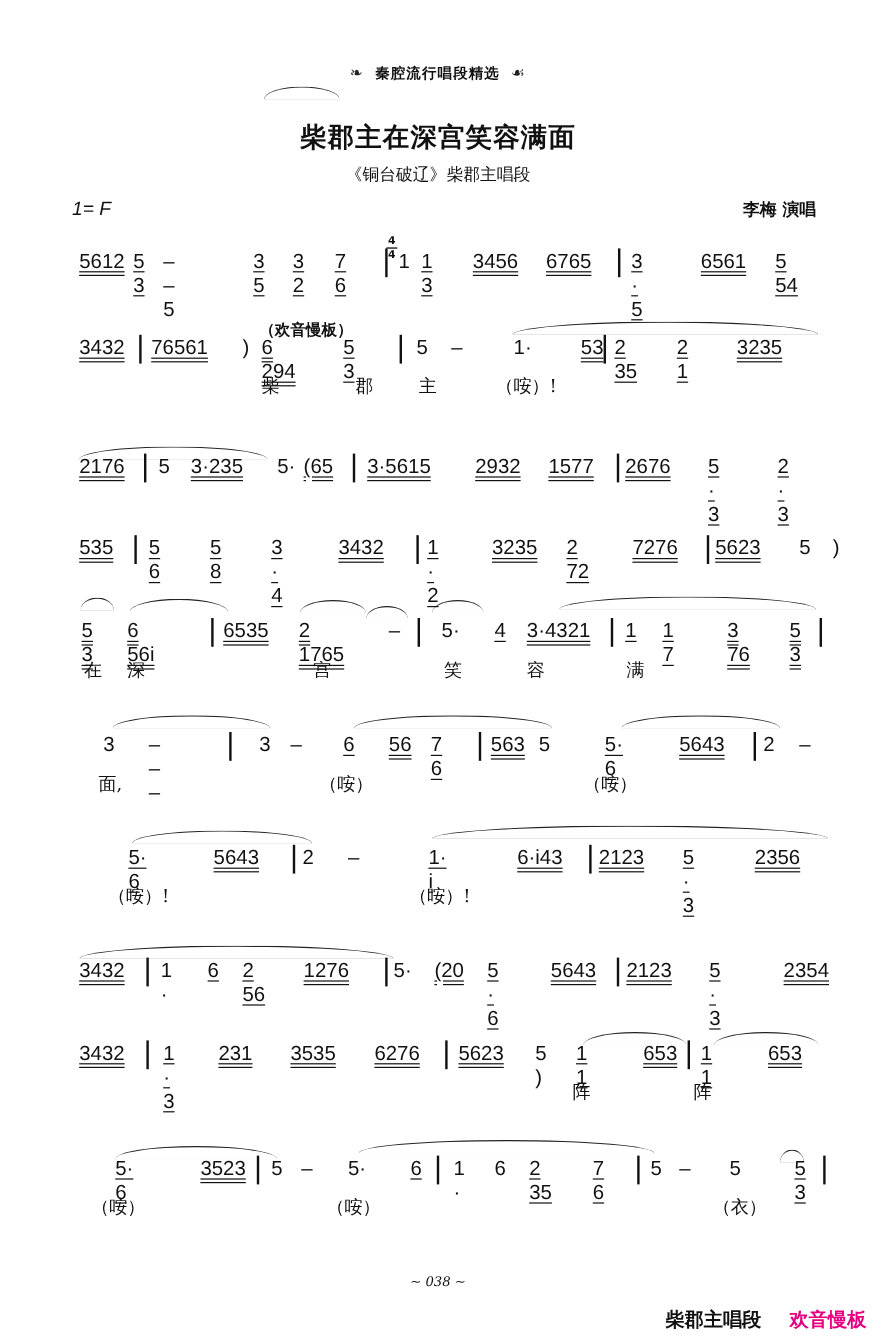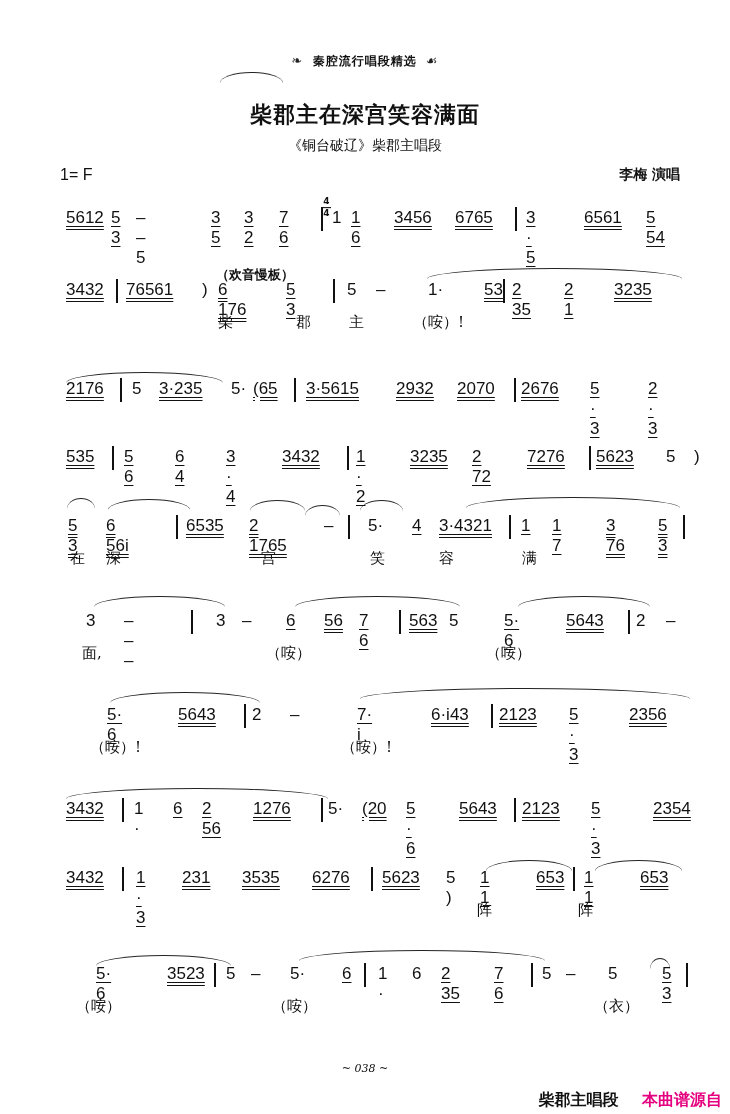--- a/index.html
+++ b/index.html
@@ -2,21 +2,21 @@
 <html><head>
 <meta charset="utf-8">
 <style>
   html,body{margin:0;padding:0;background:#fff;}
   body{width:730px;height:1114px;position:relative;overflow:hidden;font-family:"DejaVu Sans","Liberation Sans",sans-serif;color:#111;}
   .abs{position:absolute;}
   .header{left:0;width:730px;top:53px;text-align:center;font-size:12px;font-weight:bold;letter-spacing:1px;}
   .header .orn{display:inline-block;font-size:13px;color:#222;margin:0 4px;}
   .title{left:0;width:730px;top:100px;text-align:center;font-family:"DejaVu Serif","Liberation Serif",serif;font-size:22px;font-weight:bold;letter-spacing:1px;}
   .subtitle{left:0;width:730px;top:137px;text-align:center;font-family:"DejaVu Serif","Liberation Serif",serif;font-size:14px;}
-  .key{left:60px;top:166px;font-size:16px;font-family:"Liberation Sans",sans-serif;}
+  .key{left:60px;top:166px;font-size:16px;font-family:"Liberation Sans",sans-serif;font-style:italic;}
   .singer{right:50px;top:166px;font-size:14px;font-weight:bold;}
   .n{position:absolute;}
   .bar{position:absolute;width:1.5px;height:24px;background:#111;}
   .lyr{position:absolute;font-family:"DejaVu Serif","Liberation Serif",serif;font-size:15px;}
   .slur{position:absolute;border-top:1.3px solid #222;border-radius:50% 50% 0 0 / 100% 100% 0 0;height:10px;}
   .ts{position:absolute;font-size:9px;line-height:9px;text-align:center;font-weight:bold;}
   .tempo{position:absolute;font-size:13px;font-weight:bold;}
   .page-num{left:0;width:730px;top:1062px;text-align:center;font-style:italic;font-family:"DejaVu Serif",serif;font-size:11px;}
   .source{right:8px;top:1090px;font-size:16px;font-weight:bold;}
   .source .brand{margin-left:18px;}
@@ -39,34 +39,34 @@
 
 <div id="score">
     <div class="abs" style="left: 0px; top: 0px;">
       <span class="n" style="left: 66px; top: 208px; font-size: 17px; font-family: &quot;Liberation Sans&quot;, sans-serif;"><u class="d">5612</u></span>
       <span class="n" style="left: 111px; top: 208px; font-size: 17px; font-family: &quot;Liberation Sans&quot;, sans-serif;"><u class="s">5 3</u></span>
       <span class="n" style="left: 136px; top: 208px; font-size: 17px; font-family: &quot;Liberation Sans&quot;, sans-serif;">– – 5</span>
       <span class="n" style="left: 211px; top: 208px; font-size: 17px; font-family: &quot;Liberation Sans&quot;, sans-serif;"><u class="s">3 5</u></span>
       <span class="n" style="left: 244px; top: 208px; font-size: 17px; font-family: &quot;Liberation Sans&quot;, sans-serif;"><u class="s">3 2</u></span>
       <span class="n" style="left: 279px; top: 208px; font-size: 17px; font-family: &quot;Liberation Sans&quot;, sans-serif;"><u class="s">7 6</u></span>
       <span class="n" style="left: 332px; top: 208px; font-size: 17px; font-family: &quot;Liberation Sans&quot;, sans-serif;">1</span>
-      <span class="n" style="left: 351px; top: 208px; font-size: 17px; font-family: &quot;Liberation Sans&quot;, sans-serif;"><u class="s">1 6</u></span>
+      <span class="n" style="left: 351px; top: 208px; font-size: 17px; font-family: &quot;Liberation Sans&quot;, sans-serif;"><u class="s">1 3</u></span>
       <span class="n" style="left: 394px; top: 208px; font-size: 17px; font-family: &quot;Liberation Sans&quot;, sans-serif;"><u class="d">3456</u></span>
       <span class="n" style="left: 455px; top: 208px; font-size: 17px; font-family: &quot;Liberation Sans&quot;, sans-serif;"><u class="d">6765</u></span>
       <span class="n" style="left: 526px; top: 208px; font-size: 17px; font-family: &quot;Liberation Sans&quot;, sans-serif;"><u class="s">3 · 5</u></span>
       <span class="n" style="left: 584px; top: 208px; font-size: 17px; font-family: &quot;Liberation Sans&quot;, sans-serif;"><u class="d">6561</u></span>
       <span class="n" style="left: 646px; top: 208px; font-size: 17px; font-family: &quot;Liberation Sans&quot;, sans-serif;"><u class="s">5 54</u></span>
       <div class="bar" style="left: 321px; top: 207px;"></div>
       <div class="bar" style="left: 515px; top: 207px;"></div>
     </div>
     <div class="abs" style="left: 0px; top: 0px;">
       <span class="n" style="left: 66px; top: 280px; font-size: 17px; font-family: &quot;Liberation Sans&quot;, sans-serif;"><u class="d">3432</u></span>
       <span class="n" style="left: 126px; top: 280px; font-size: 17px; font-family: &quot;Liberation Sans&quot;, sans-serif;"><u class="d">76561</u></span>
       <span class="n" style="left: 202px; top: 280px; font-size: 17px; font-family: &quot;Liberation Sans&quot;, sans-serif;">)</span>
-      <span class="n" style="left: 218px; top: 280px; font-size: 17px; font-family: &quot;Liberation Sans&quot;, sans-serif;"><u class="d">6 176</u></span>
+      <span class="n" style="left: 218px; top: 280px; font-size: 17px; font-family: &quot;Liberation Sans&quot;, sans-serif;"><u class="d">6 294</u></span>
       <span class="n" style="left: 286px; top: 280px; font-size: 17px; font-family: &quot;Liberation Sans&quot;, sans-serif;"><u class="s">5 3</u></span>
       <span class="n" style="left: 347px; top: 280px; font-size: 17px; font-family: &quot;Liberation Sans&quot;, sans-serif;">5</span>
       <span class="n" style="left: 376px; top: 280px; font-size: 17px; font-family: &quot;Liberation Sans&quot;, sans-serif;">–</span>
       <span class="n" style="left: 428px; top: 280px; font-size: 17px; font-family: &quot;Liberation Sans&quot;, sans-serif;">1·</span>
       <span class="n" style="left: 484px; top: 280px; font-size: 17px; font-family: &quot;Liberation Sans&quot;, sans-serif;"><u class="d">53</u></span>
       <span class="n" style="left: 512px; top: 280px; font-size: 17px; font-family: &quot;Liberation Sans&quot;, sans-serif;"><u class="s">2 35</u></span>
       <span class="n" style="left: 564px; top: 280px; font-size: 17px; font-family: &quot;Liberation Sans&quot;, sans-serif;"><u class="s">2 1</u></span>
       <span class="n" style="left: 614px; top: 280px; font-size: 17px; font-family: &quot;Liberation Sans&quot;, sans-serif;"><u class="d">3235</u></span>
       <div class="bar" style="left: 116px; top: 279px;"></div>
       <div class="bar" style="left: 333px; top: 279px;"></div>
@@ -77,32 +77,32 @@
       <span class="lyr" style="left: 413px; top: 313px;">（咹）!</span>
     </div>
     <div class="abs" style="left: 0px; top: 0px;">
       <span class="n" style="left: 66px; top: 379px; font-size: 17px; font-family: &quot;Liberation Sans&quot;, sans-serif;"><u class="d">2176</u></span>
       <span class="n" style="left: 132px; top: 379px; font-size: 17px; font-family: &quot;Liberation Sans&quot;, sans-serif;">5</span>
       <span class="n" style="left: 159px; top: 379px; font-size: 17px; font-family: &quot;Liberation Sans&quot;, sans-serif;"><u class="d">3·235</u></span>
       <span class="n" style="left: 231px; top: 379px; font-size: 17px; font-family: &quot;Liberation Sans&quot;, sans-serif;">5·</span>
       <span class="n" style="left: 253px; top: 379px; font-size: 17px; font-family: &quot;Liberation Sans&quot;, sans-serif;"><u class="d">(65</u></span>
       <span class="n" style="left: 306px; top: 379px; font-size: 17px; font-family: &quot;Liberation Sans&quot;, sans-serif;"><u class="d">3·5615</u></span>
       <span class="n" style="left: 396px; top: 379px; font-size: 17px; font-family: &quot;Liberation Sans&quot;, sans-serif;"><u class="d">2932</u></span>
-      <span class="n" style="left: 457px; top: 379px; font-size: 17px; font-family: &quot;Liberation Sans&quot;, sans-serif;"><u class="d">2070</u></span>
+      <span class="n" style="left: 457px; top: 379px; font-size: 17px; font-family: &quot;Liberation Sans&quot;, sans-serif;"><u class="d">1577</u></span>
       <span class="n" style="left: 521px; top: 379px; font-size: 17px; font-family: &quot;Liberation Sans&quot;, sans-serif;"><u class="d">2676</u></span>
       <span class="n" style="left: 590px; top: 379px; font-size: 17px; font-family: &quot;Liberation Sans&quot;, sans-serif;"><u class="s">5 · 3</u></span>
       <span class="n" style="left: 648px; top: 379px; font-size: 17px; font-family: &quot;Liberation Sans&quot;, sans-serif;"><u class="s">2 · 3</u></span>
       <div class="bar" style="left: 120px; top: 378px;"></div>
       <div class="bar" style="left: 294px; top: 378px;"></div>
       <div class="bar" style="left: 514px; top: 378px;"></div>
     </div>
     <div class="abs" style="left: 0px; top: 0px;">
       <span class="n" style="left: 66px; top: 447px; font-size: 17px; font-family: &quot;Liberation Sans&quot;, sans-serif;"><u class="d">535</u></span>
       <span class="n" style="left: 124px; top: 447px; font-size: 17px; font-family: &quot;Liberation Sans&quot;, sans-serif;"><u class="s">5 6</u></span>
-      <span class="n" style="left: 175px; top: 447px; font-size: 17px; font-family: &quot;Liberation Sans&quot;, sans-serif;"><u class="s">6 4</u></span>
+      <span class="n" style="left: 175px; top: 447px; font-size: 17px; font-family: &quot;Liberation Sans&quot;, sans-serif;"><u class="s">5 8</u></span>
       <span class="n" style="left: 226px; top: 447px; font-size: 17px; font-family: &quot;Liberation Sans&quot;, sans-serif;"><u class="s">3 · 4</u></span>
       <span class="n" style="left: 282px; top: 447px; font-size: 17px; font-family: &quot;Liberation Sans&quot;, sans-serif;"><u class="d">3432</u></span>
       <span class="n" style="left: 356px; top: 447px; font-size: 17px; font-family: &quot;Liberation Sans&quot;, sans-serif;"><u class="s">1 · 2</u></span>
       <span class="n" style="left: 410px; top: 447px; font-size: 17px; font-family: &quot;Liberation Sans&quot;, sans-serif;"><u class="d">3235</u></span>
       <span class="n" style="left: 472px; top: 447px; font-size: 17px; font-family: &quot;Liberation Sans&quot;, sans-serif;"><u class="s">2 72</u></span>
       <span class="n" style="left: 527px; top: 447px; font-size: 17px; font-family: &quot;Liberation Sans&quot;, sans-serif;"><u class="d">7276</u></span>
       <span class="n" style="left: 596px; top: 447px; font-size: 17px; font-family: &quot;Liberation Sans&quot;, sans-serif;"><u class="d">5623</u></span>
       <span class="n" style="left: 666px; top: 447px; font-size: 17px; font-family: &quot;Liberation Sans&quot;, sans-serif;">5</span>
       <span class="n" style="left: 694px; top: 447px; font-size: 17px; font-family: &quot;Liberation Sans&quot;, sans-serif;">)</span>
       <div class="bar" style="left: 112px; top: 446px;"></div>
@@ -152,21 +152,21 @@
       <div class="bar" style="left: 628px; top: 610px;"></div>
       <span class="lyr" style="left: 82px; top: 644px;">面,</span>
       <span class="lyr" style="left: 266px; top: 644px;">（咹）</span>
       <span class="lyr" style="left: 486px; top: 644px;">（咹）</span>
     </div>
     <div class="abs" style="left: 0px; top: 0px;">
       <span class="n" style="left: 107px; top: 705px; font-size: 17px; font-family: &quot;Liberation Sans&quot;, sans-serif;"><u class="s">5·    6</u></span>
       <span class="n" style="left: 178px; top: 705px; font-size: 17px; font-family: &quot;Liberation Sans&quot;, sans-serif;"><u class="d">5643</u></span>
       <span class="n" style="left: 252px; top: 705px; font-size: 17px; font-family: &quot;Liberation Sans&quot;, sans-serif;">2</span>
       <span class="n" style="left: 290px; top: 705px; font-size: 17px; font-family: &quot;Liberation Sans&quot;, sans-serif;">–</span>
-      <span class="n" style="left: 357px; top: 705px; font-size: 17px; font-family: &quot;Liberation Sans&quot;, sans-serif;"><u class="s">7·    i</u></span>
+      <span class="n" style="left: 357px; top: 705px; font-size: 17px; font-family: &quot;Liberation Sans&quot;, sans-serif;"><u class="s">1·    i</u></span>
       <span class="n" style="left: 431px; top: 705px; font-size: 17px; font-family: &quot;Liberation Sans&quot;, sans-serif;"><u class="d">6·i43</u></span>
       <span class="n" style="left: 499px; top: 705px; font-size: 17px; font-family: &quot;Liberation Sans&quot;, sans-serif;"><u class="d">2123</u></span>
       <span class="n" style="left: 569px; top: 705px; font-size: 17px; font-family: &quot;Liberation Sans&quot;, sans-serif;"><u class="s">5 · 3</u></span>
       <span class="n" style="left: 629px; top: 705px; font-size: 17px; font-family: &quot;Liberation Sans&quot;, sans-serif;"><u class="d">2356</u></span>
       <div class="bar" style="left: 244px; top: 704px;"></div>
       <div class="bar" style="left: 491px; top: 704px;"></div>
       <span class="lyr" style="left: 90px; top: 738px;">（咹）!</span>
       <span class="lyr" style="left: 341px; top: 738px;">（咹）!</span>
     </div>
     <div class="abs" style="left: 0px; top: 0px;">
@@ -247,14 +247,14 @@
     <div class="slur" style="left: 486px; width: 86px; top: 860px;"></div>
     <div class="slur" style="left: 595px; width: 87px; top: 860px;"></div>
     <div class="slur" style="left: 96px; width: 135px; top: 955px;"></div>
     <div class="slur" style="left: 299px; width: 246px; top: 950px;"></div>
     <div class="slur" style="left: 650px; width: 20px; top: 958px;"></div>
   </div>
 
 <div class="abs page-num">~ 038 ~</div>
 <div class="abs source">
   <span>柴郡主唱段</span>
-  <span class="brand" style="color: rgb(229, 0, 127);">本曲谱源自</span>
+  <span class="brand" style="color: rgb(229, 0, 127);">欢音慢板</span>
 </div>
 
 </body></html>

